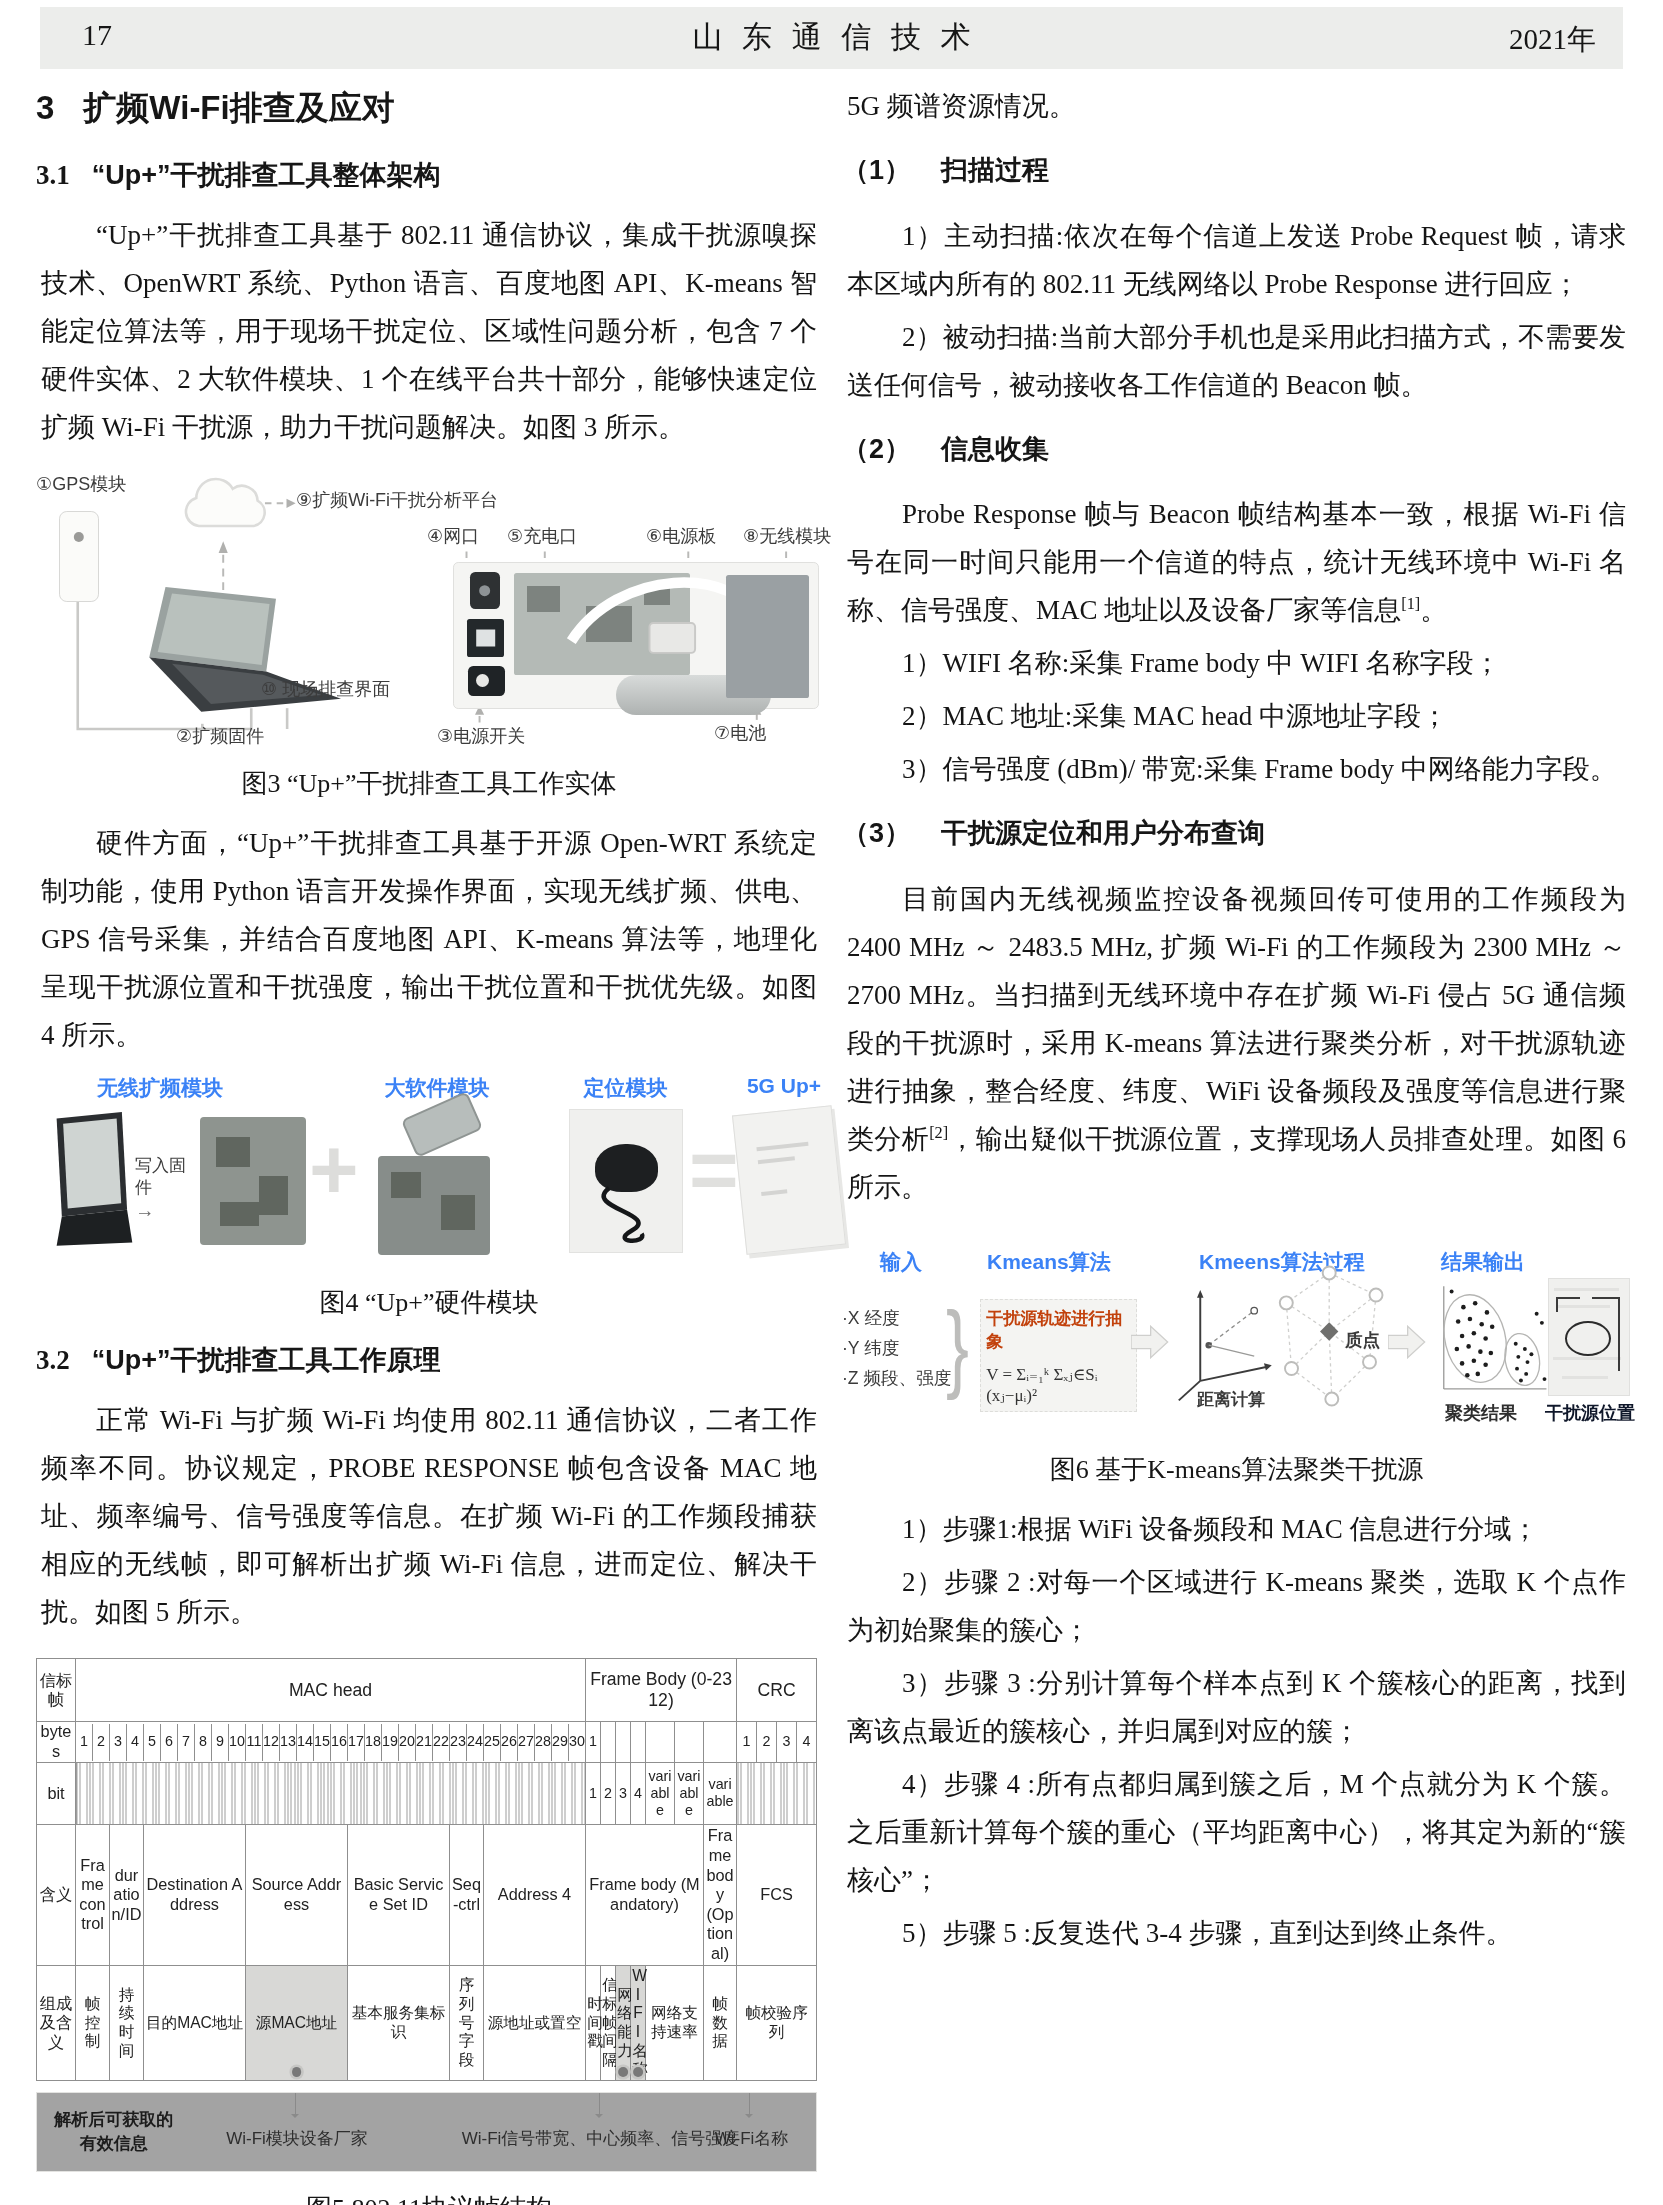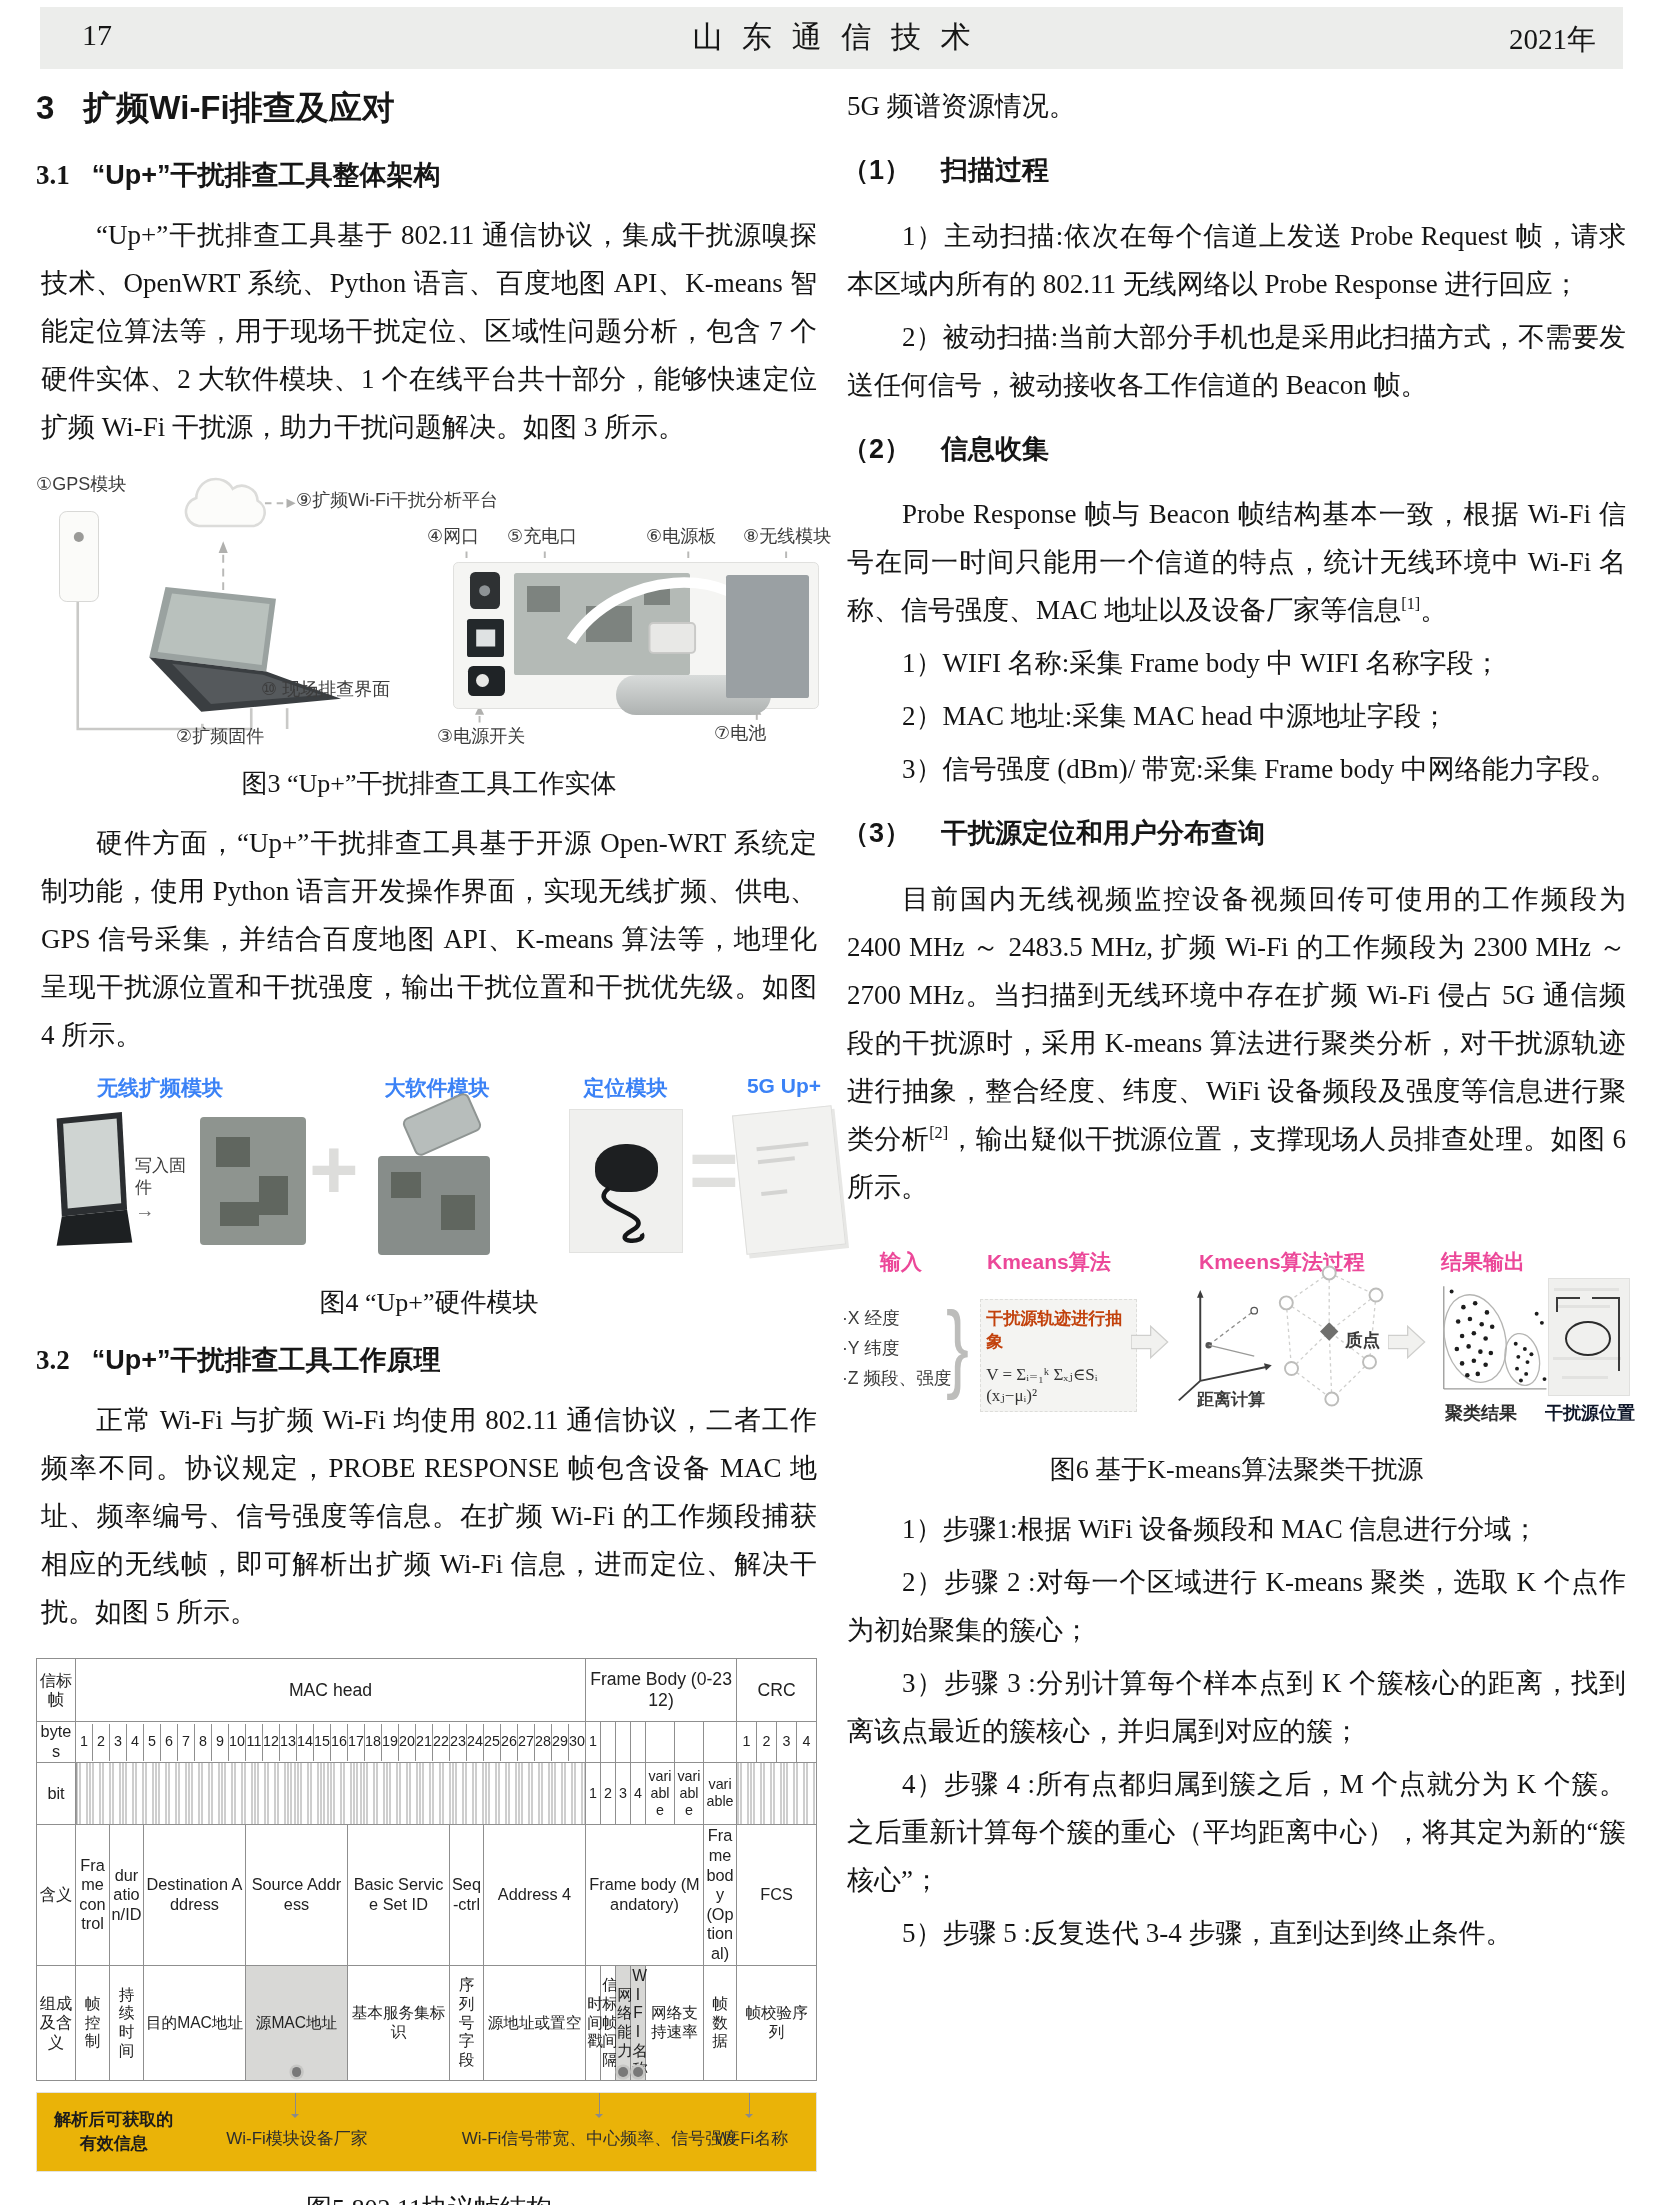--- a/index.html
+++ b/index.html
@@ -90,31 +90,31 @@
   .ft .r4 td{height:69px;font-size:16.3px;}
   .ft .r5 td{height:76px;font-size:15.6px;}
   .ft td.lab{font-size:16.3px;}
   .bs{display:flex;height:37px;}
   .bs span{flex:1;display:flex;align-items:center;justify-content:center;border-right:0.7px solid #8f8f8f;font-size:14.3px;}
   .bs span:last-child{border-right:none;}
   .hatch{background:repeating-linear-gradient(90deg,#9c9c9c 0 0.7px,#ffffff 0.7px 3.3px);}
   td.hl{background:#d8d8d6;position:relative;}
   .cdot{position:absolute;bottom:3.9px;left:50%;transform:translateX(-50%);width:9.8px;height:9.8px;
         border-radius:50%;background:#787878;box-shadow:0 0 0 2.6px #c6c6c4;}
-  .fig5-band{position:relative;height:78px;margin-top:10.4px;width:779px;border:0.7px solid #e3e3e1;background:#eab308;}
+  .fig5-band{position:relative;height:78px;margin-top:10.4px;width:779px;border:0.7px solid #e3e3e1;background:#a3a3a3;}
   .fb-label{position:absolute;left:11.7px;top:15.6px;width:130px;font-weight:700;font-size:17px;text-align:center;
             line-height:23.5px;color:#1c1c1c;}
   .fb-t{position:absolute;top:34px;font-size:17px;color:#2e2e2e;text-align:center;}
   .fb-t1{left:175px;width:170px;} .fb-t2{left:417px;width:293px;} .fb-t3{left:659px;width:111px;}
   .varrow{position:absolute;top:0;width:1.3px;height:22px;background:#8a8a8a;}
   .varrow:after{content:"";position:absolute;left:-3.9px;top:21px;border:4.6px solid transparent;border-top-color:#8a8a8a;}
   .va1{left:258px;} .va2{left:562px;} .va3{left:712px;}
   
   .fig6{position:relative;height:205px;margin-top:19.6px;font-family:"Liberation Sans","DejaVu Sans",sans-serif;}
-  .f6-h{position:absolute;font-weight:700;font-size:21px;color:#ec4899;white-space:nowrap;}
+  .f6-h{position:absolute;font-weight:700;font-size:21px;color:#3b82f6;white-space:nowrap;}
   .f6-inputs{position:absolute;left:0;top:73px;font-size:17.6px;color:#3a3a3a;line-height:30px;white-space:nowrap;}
   .f6-brace{position:absolute;left:99px;top:60px;font-size:98px;color:#bdbdbb;font-weight:400;
             transform:scaleX(.7);}
   .f6-kbox{position:absolute;left:138px;top:69px;width:145px;height:98px;background:#f4f4f2;
            border:1.3px dashed #ddddda;padding:6.5px 5.2px;}
   .f6-kbox .t{font-weight:700;font-size:17px;color:#c2410c;}
   .f6-kbox .f{margin-top:11.7px;font-size:17px;color:#333;font-family:"Liberation Serif","DejaVu Serif",serif;}
   .f6-arrow{position:absolute;top:95px;}
   .f6-a1{left:289px;} .f6-a2{left:546px;}
   .f6-axes{position:absolute;left:329px;top:53px;}

